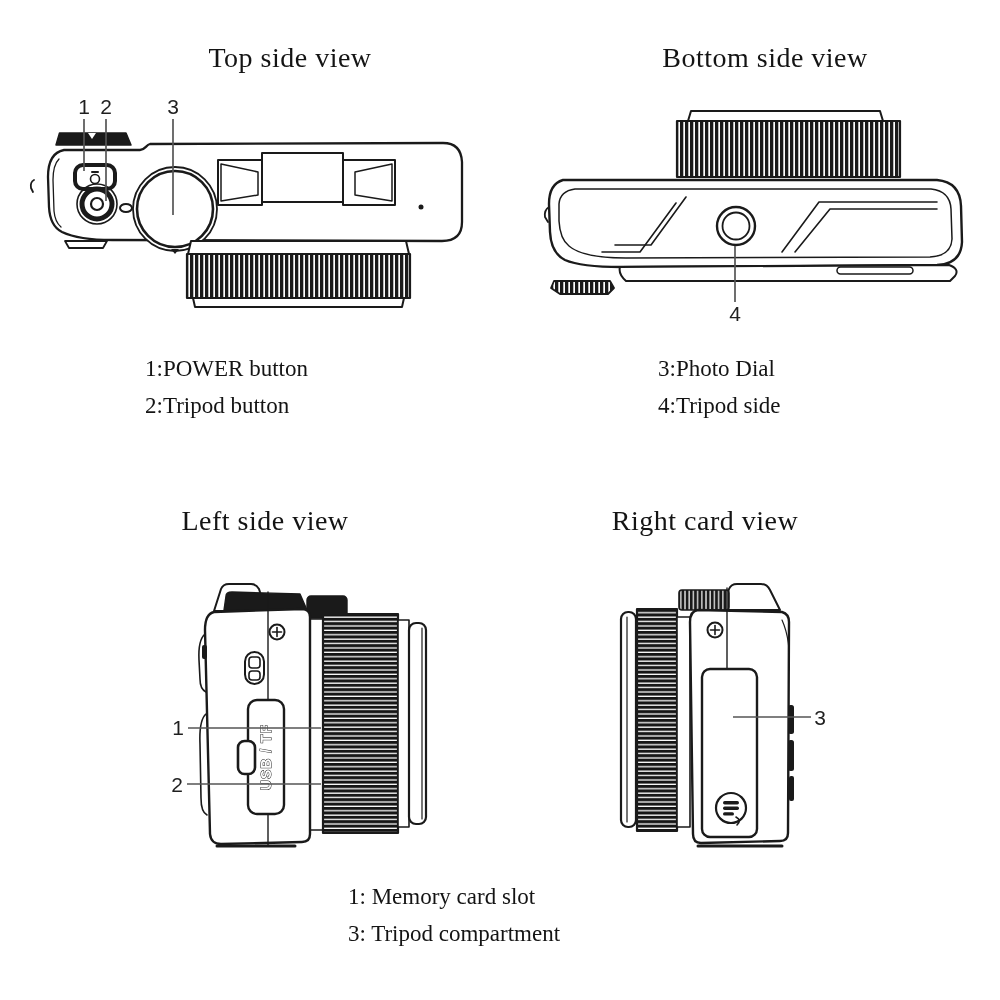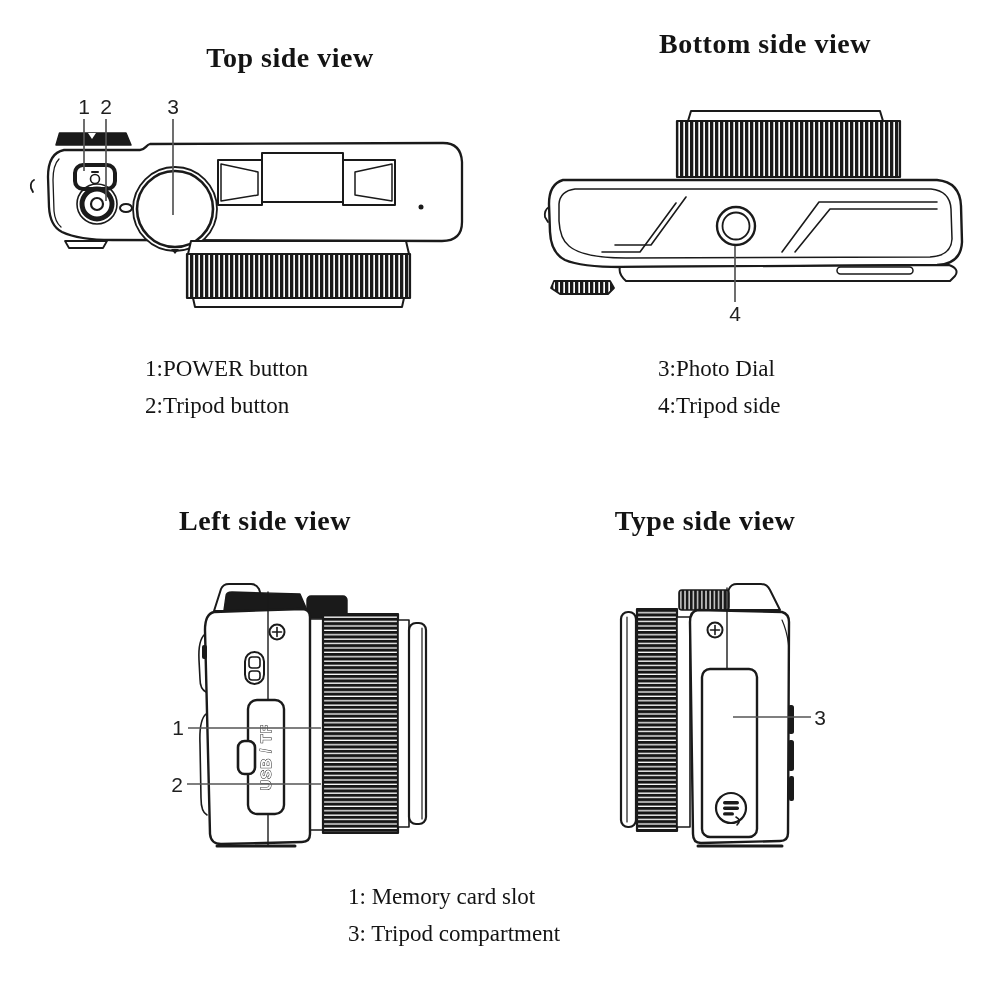--- a/index.html
+++ b/index.html
@@ -1,37 +1,37 @@
 <!DOCTYPE html>
 <html><head>
 <meta charset="utf-8">
 <style>
   html,body{margin:0;padding:0;background:#fff;}
   .canvas{position:relative;width:1000px;height:1000px;background:#fff;overflow:hidden;
           font-family:"Liberation Serif", serif;color:#111;}
-  .vtitle{position:absolute;width:370px;text-align:center;font-weight:bold;font-size:28px;
+  .vtitle{position:absolute;width:370px;text-align:center;font-weight:normal;font-size:28px;
           color:#141414;letter-spacing:0.5px;}
   .legend{position:absolute;font-size:23px;line-height:37px;color:#141414;white-space:nowrap;}
   .drawing{position:absolute;}
   .co{font-family:"Liberation Sans", sans-serif;font-size:21px;fill:#1f1f1f;text-anchor:middle;
       stroke:none;}
   .cl{stroke:#555;stroke-width:1.7;}
   .door-text{font-family:"Liberation Sans", sans-serif;font-size:14px;font-weight:bold;
       fill:#ffffff;stroke:#1a1a1a;stroke-width:1;paint-order:stroke;letter-spacing:1px;
       text-anchor:middle;}
 </style>
 </head>
 <body>
 
 <div class="canvas">
 
   <div class="vtitle" style="left:105px;top:42px;">Top side view</div>
-  <div class="vtitle" style="left:580px;top:28px;">Bottom side view</div>
+  <div class="vtitle" style="left:580px;top:42px;">Bottom side view</div>
   <div class="vtitle" style="left:80px;top:505px;">Left side view</div>
-  <div class="vtitle" style="left:520px;top:505px;">Type side view</div>
+  <div class="vtitle" style="left:520px;top:505px;">Right card view</div>
 
   <svg class="drawing" style="left:15px;top:95px;width:470px;height:230px" viewBox="0 0 470 230">
     <defs>
       <pattern id="vr1" width="5" height="8" patternUnits="userSpaceOnUse">
         <rect width="5" height="8" fill="#1a1a1a"></rect>
           <rect x="3.3" width="1.7" height="8" fill="#fff"></rect>
       </pattern>
     </defs>
     <g stroke="#1a1a1a" fill="none" stroke-linejoin="round" stroke-linecap="round">
       <path d="M41,50 L44.5,38 L111,38 L116,50 Z" fill="#1a1a1a" stroke-width="1.5"></path>

